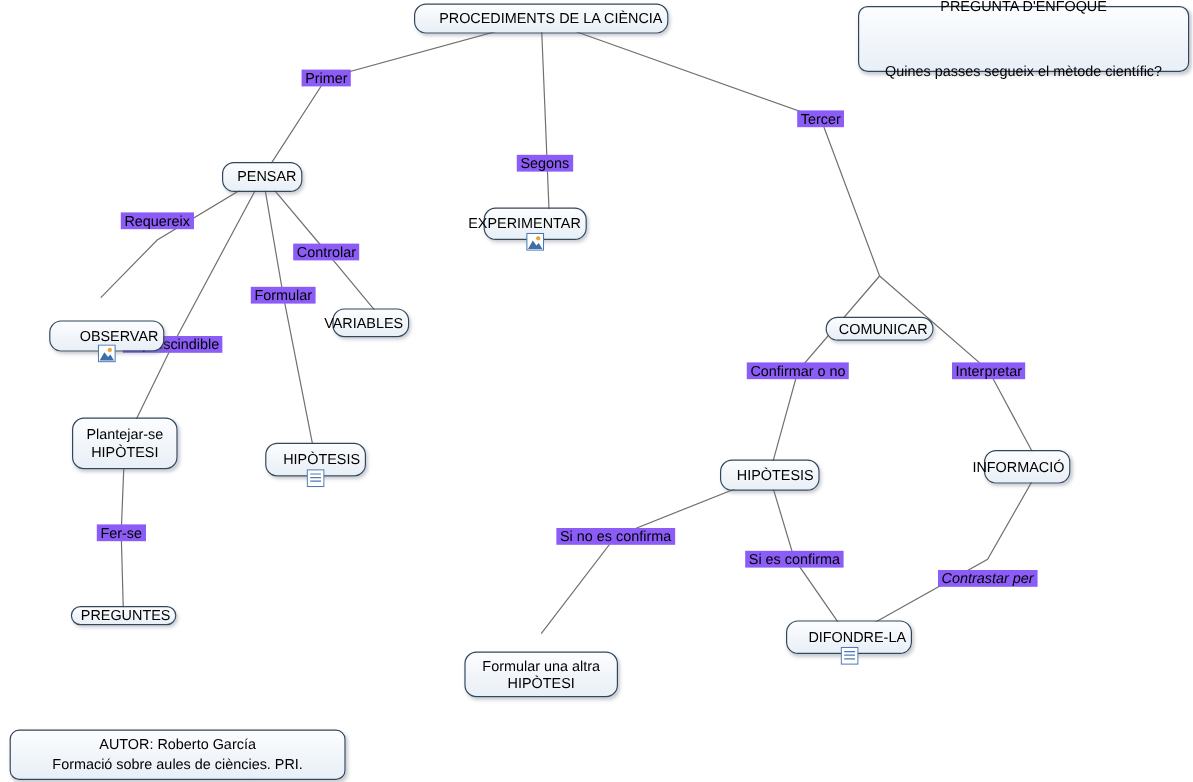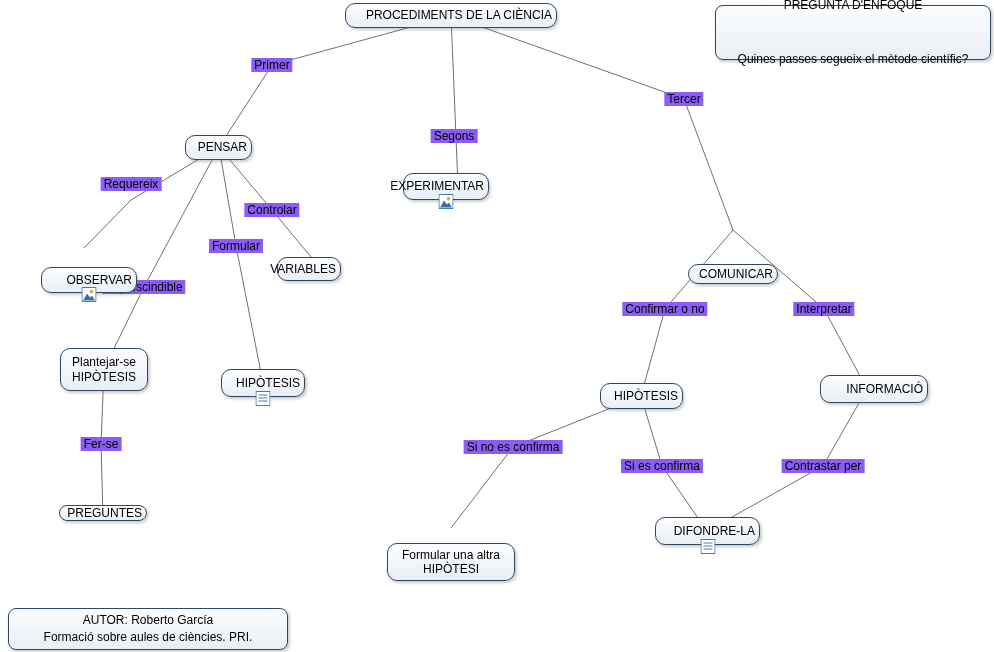--- a/index.html
+++ b/index.html
@@ -81,21 +81,21 @@
   <div class="link-label" style="left:684px;top:99px;">Tercer</div>
   <div class="link-label" style="left:131px;top:184px;">Requereix</div>
   <div class="link-label" style="left:272px;top:210px;">Controlar</div>
   <div class="link-label" style="left:236px;top:246px;">Formular</div>
   <div class="link-label" style="left:144px;top:287px;">Imprescindible</div>
   <div class="link-label" style="left:101px;top:444px;">Fer-se</div>
   <div class="link-label" style="left:665px;top:309px;">Confirmar o no</div>
   <div class="link-label" style="left:824px;top:309px;">Interpretar</div>
   <div class="link-label" style="left:513px;top:447px;">Si no es confirma</div>
   <div class="link-label" style="left:662px;top:466px;">Si es confirma</div>
-  <div class="link-label" style="left:823px;top:466px;">Contrastar per</div>
+  <div class="link-label" style="left:823px;top:482px;font-style:italic;">Contrastar per</div>
 
   <div class="node" style="left:345px;top:3px;width:212px;height:25px;">
     <span class="node-label">PROCEDIMENTS DE LA CIÈNCIA</span>
   </div>
 
   <div class="node" style="left:185px;top:135px;width:67px;height:25px;padding-left:41px;">
     <span class="node-label">PENSAR</span>
   </div>
 
   <div class="node" style="left:403px;top:173px;width:86px;height:27px;">
@@ -122,21 +122,21 @@
 
   <div class="node" style="left:277px;top:257px;width:64px;height:24px;">
     <span class="node-label">VARIABLES</span>
   </div>
 
   <div class="node" style="left:688px;top:218px;width:90px;height:20px;margin-top:46px;">
     <span class="node-label">COMUNICAR</span>
   </div>
 
   <div class="node" style="left:60px;top:348px;width:88px;height:43px;">
-    <span class="node-label">Plantejar-se HIPÒTESIS</span>
+    <span class="node-label">Plantejar-se HIPÒTESI</span>
   </div>
 
   <div class="node" style="left:221px;top:369px;width:84px;height:28px;">
     <span class="node-label">HIPÒTESIS</span>
     <span class="res-icon">
       <svg viewBox="0 0 15 15">
           <rect x="0.5" y="0.5" width="14" height="14" fill="#ffffff" stroke="#4a7ab5"></rect>
           <line x1="3" y1="4" x2="12" y2="4" stroke="#4a7ab5"></line>
           <line x1="3" y1="7" x2="12" y2="7" stroke="#4a7ab5"></line>
           <line x1="3" y1="10" x2="12" y2="10" stroke="#4a7ab5"></line>
@@ -145,21 +145,21 @@
   </div>
 
   <div class="node" style="left:59px;top:505px;width:88px;height:16px;">
     <span class="node-label">PREGUNTES</span>
   </div>
 
   <div class="node" style="left:600px;top:383px;width:83px;height:26px;">
     <span class="node-label">HIPÒTESIS</span>
   </div>
 
-  <div class="node" style="left:820px;top:375px;width:108px;height:28px;">
+  <div class="node" style="left:820px;top:375px;width:72px;height:28px;">
     <span class="node-label">INFORMACIÓ</span>
   </div>
 
   <div class="node" style="left:387px;top:509px;width:128px;height:38px;margin-top:34px;">
     <span class="node-label">Formular una altra HIPÒTESI</span>
   </div>
 
   <div class="node" style="left:655px;top:517px;width:105px;height:28px;">
     <span class="node-label">DIFONDRE-LA</span>
     <span class="res-icon">

